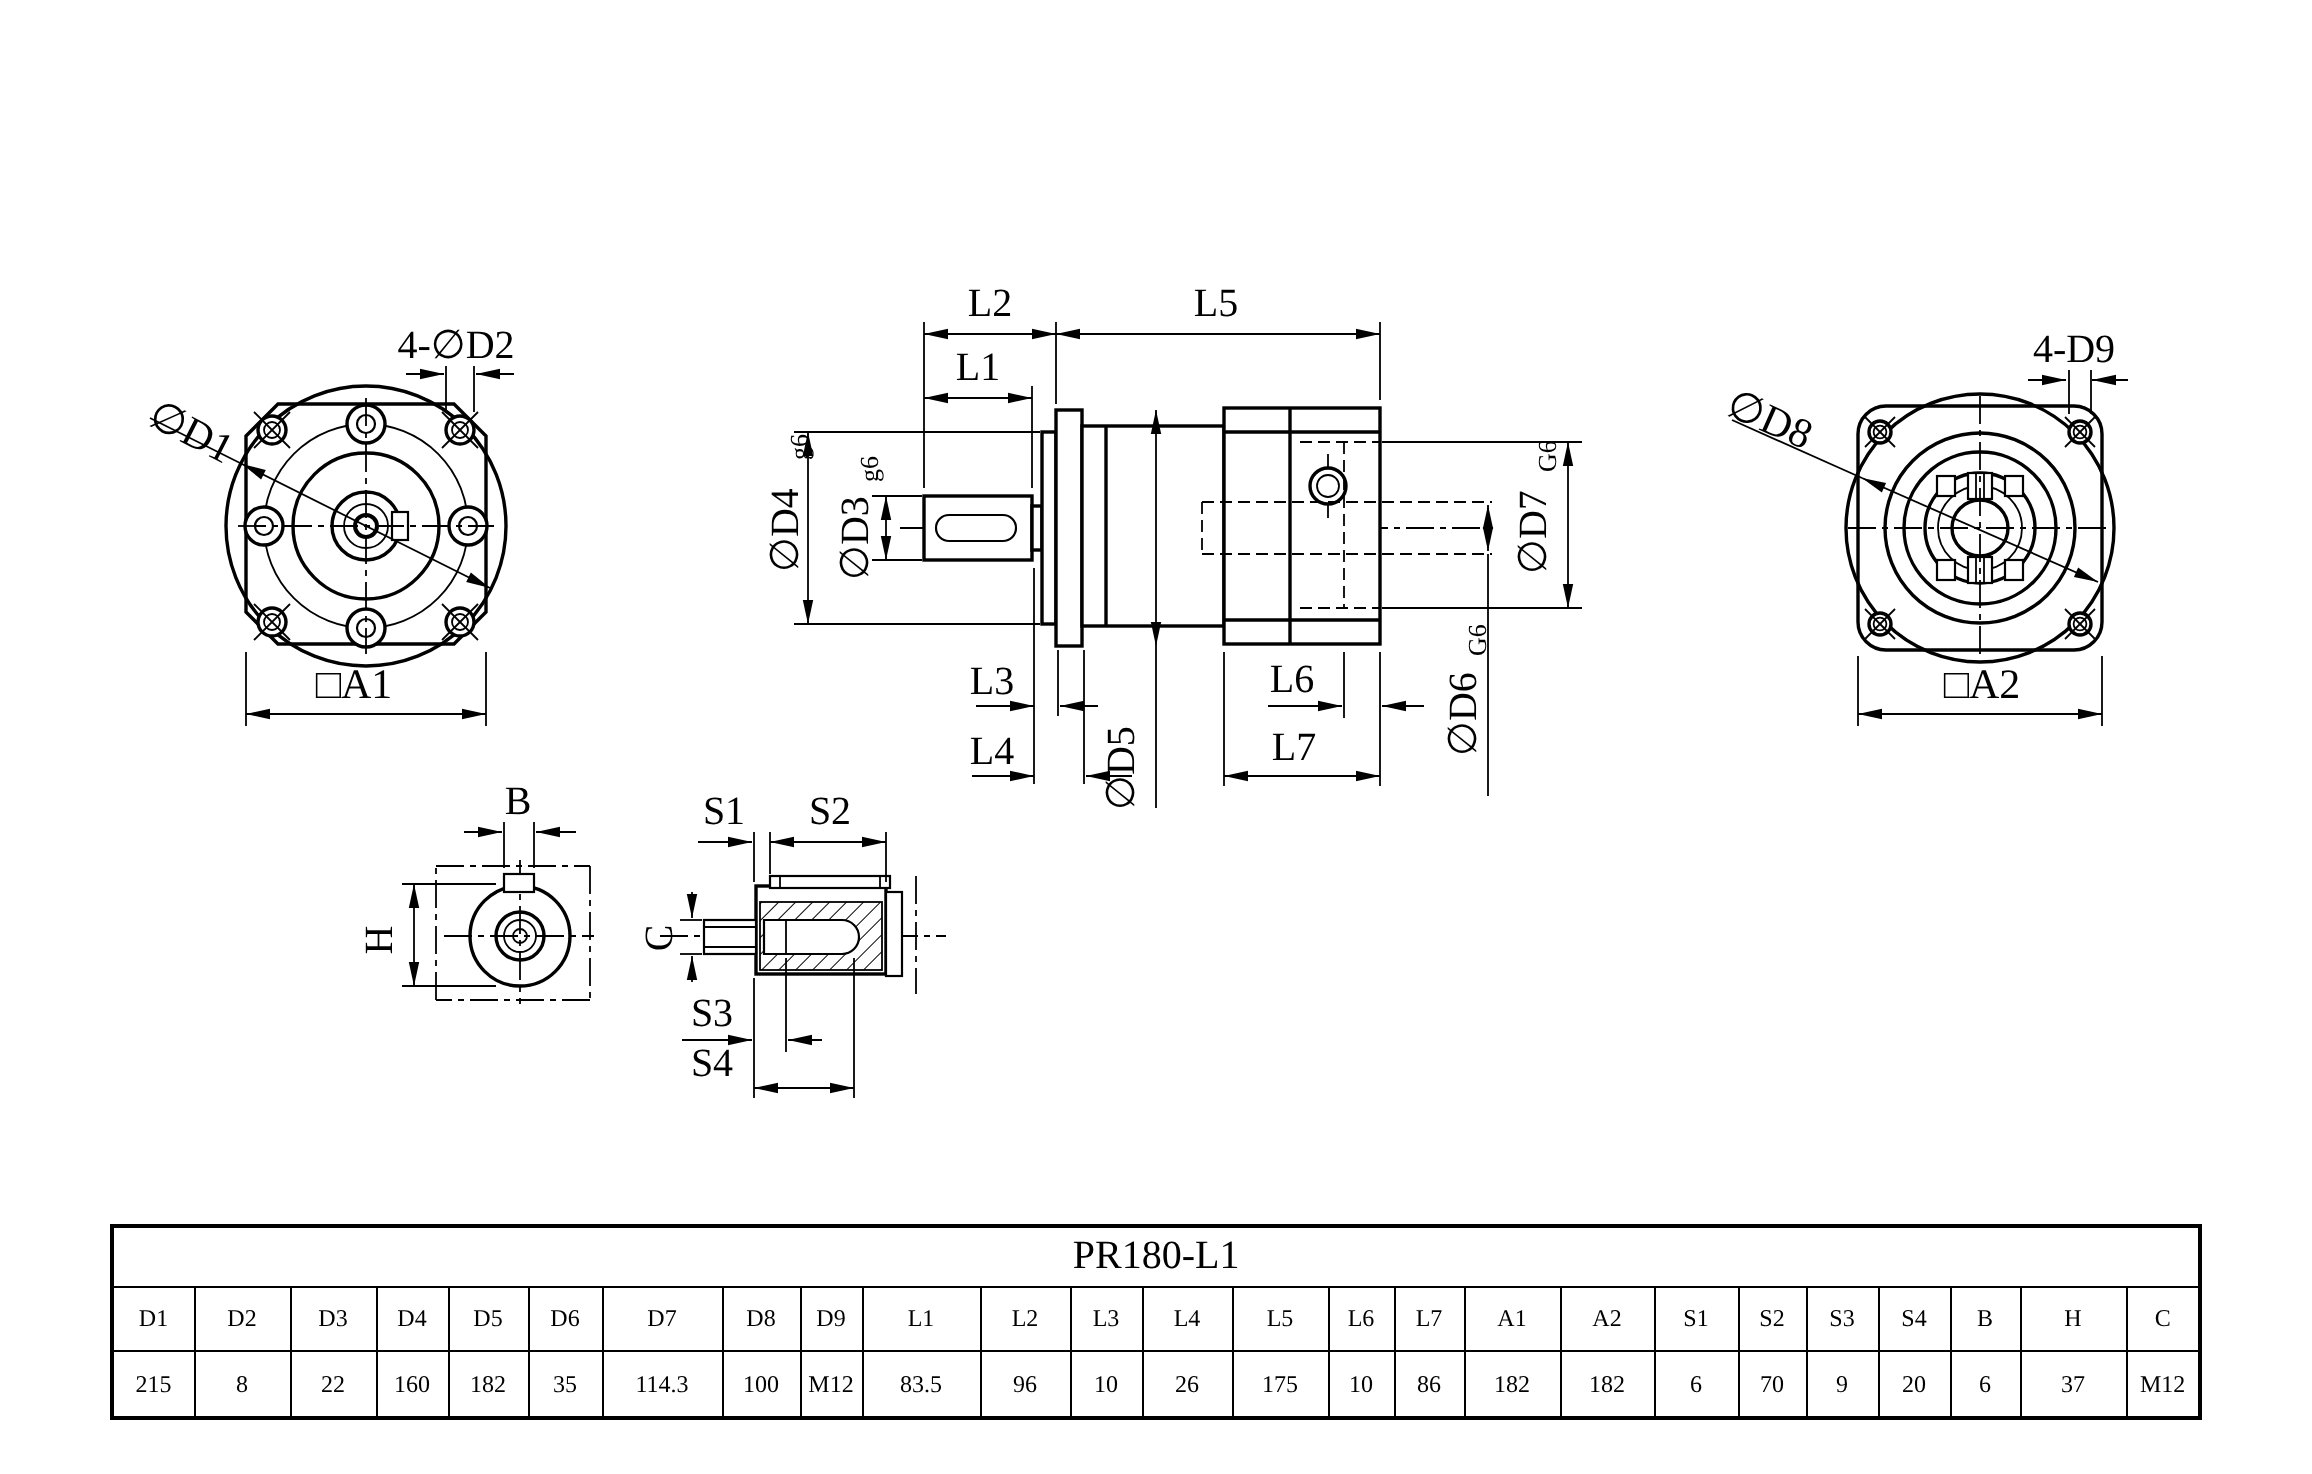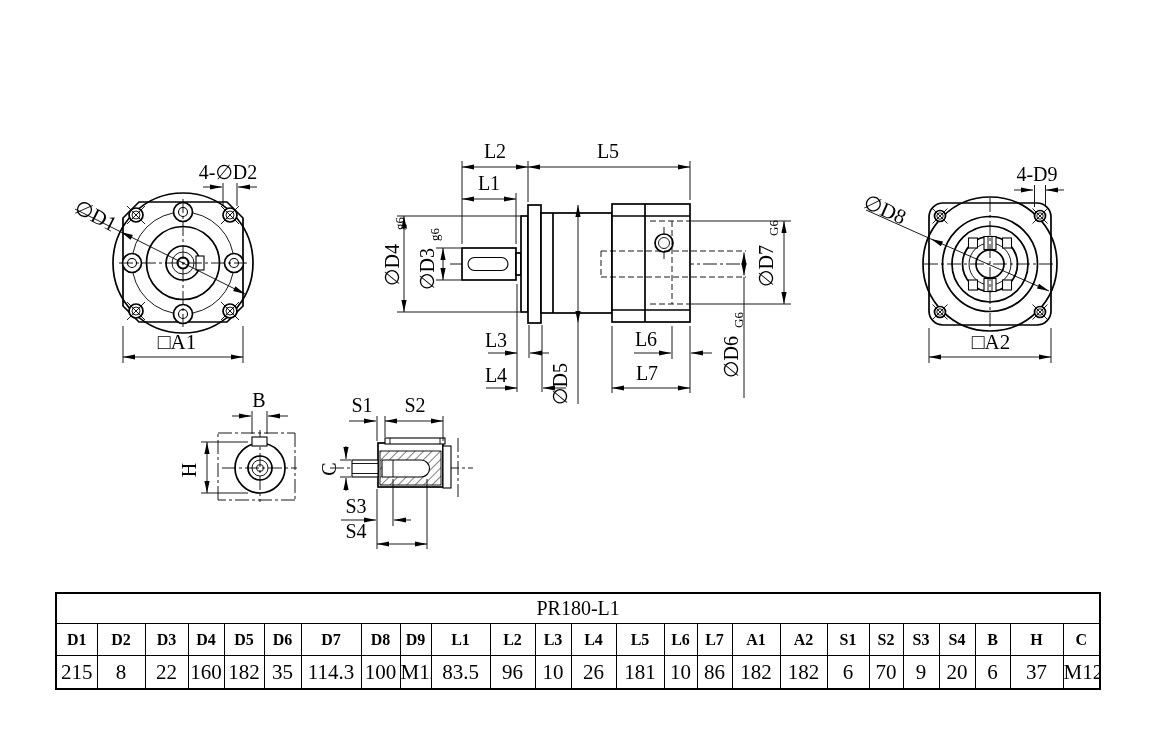--- a/index.html
+++ b/index.html
@@ -11,25 +11,25 @@
   .lbl-s{font-size:13px;}
   
   .o  {fill:none;stroke:#000;stroke-width:1.7;}
   .ow {fill:#fff;stroke:#000;stroke-width:1.7;}
   .t  {fill:none;stroke:#000;stroke-width:0.9;}
   .tw {fill:#fff;stroke:#000;stroke-width:1.1;}
   .cl {stroke-dasharray:14 3 3 3;}
   .dash{stroke-dasharray:6 3;}
   
   #dim-table{position:absolute;left:55px;top:592px;width:1046px;}
-  #dim-table table{border-collapse:collapse;width:100%;table-layout:fixed;border:2px solid #000;}
+  #dim-table table{border-collapse:collapse;width:100%;table-layout:fixed;border:2px solid #000;margin-top:20px;}
   #dim-table td{border:1px solid #000;text-align:center;padding:0;color:#000;overflow:hidden;}
   .title-row td{font-size:20px;height:29px;}
-  .hdr-row td{font-size:16px;height:31px;font-weight:bold;}
-  .val-row td{font-size:21px;height:32px;}
+  .hdr-row td{font-size:12px;height:31px;}
+  .val-row td{font-size:12px;height:32px;}
 </style>
 </head>
 <body>
 
 <div id="canvas">
 
 <svg width="1156" height="737" viewBox="0 0 1156 737">
   <defs>
     <marker id="arw" markerWidth="14" markerHeight="8" refX="13" refY="4" orient="auto-start-reverse" markerUnits="userSpaceOnUse">
       <path d="M13,4 L1,1.4 L1,6.6 Z" fill="#000"></path>
@@ -430,21 +430,21 @@
         <td>160</td>
         <td>182</td>
         <td>35</td>
         <td>114.3</td>
         <td>100</td>
         <td>M12</td>
         <td>83.5</td>
         <td>96</td>
         <td>10</td>
         <td>26</td>
-        <td>181</td>
+        <td>175</td>
         <td>10</td>
         <td>86</td>
         <td>182</td>
         <td>182</td>
         <td>6</td>
         <td>70</td>
         <td>9</td>
         <td>20</td>
         <td>6</td>
         <td>37</td>

